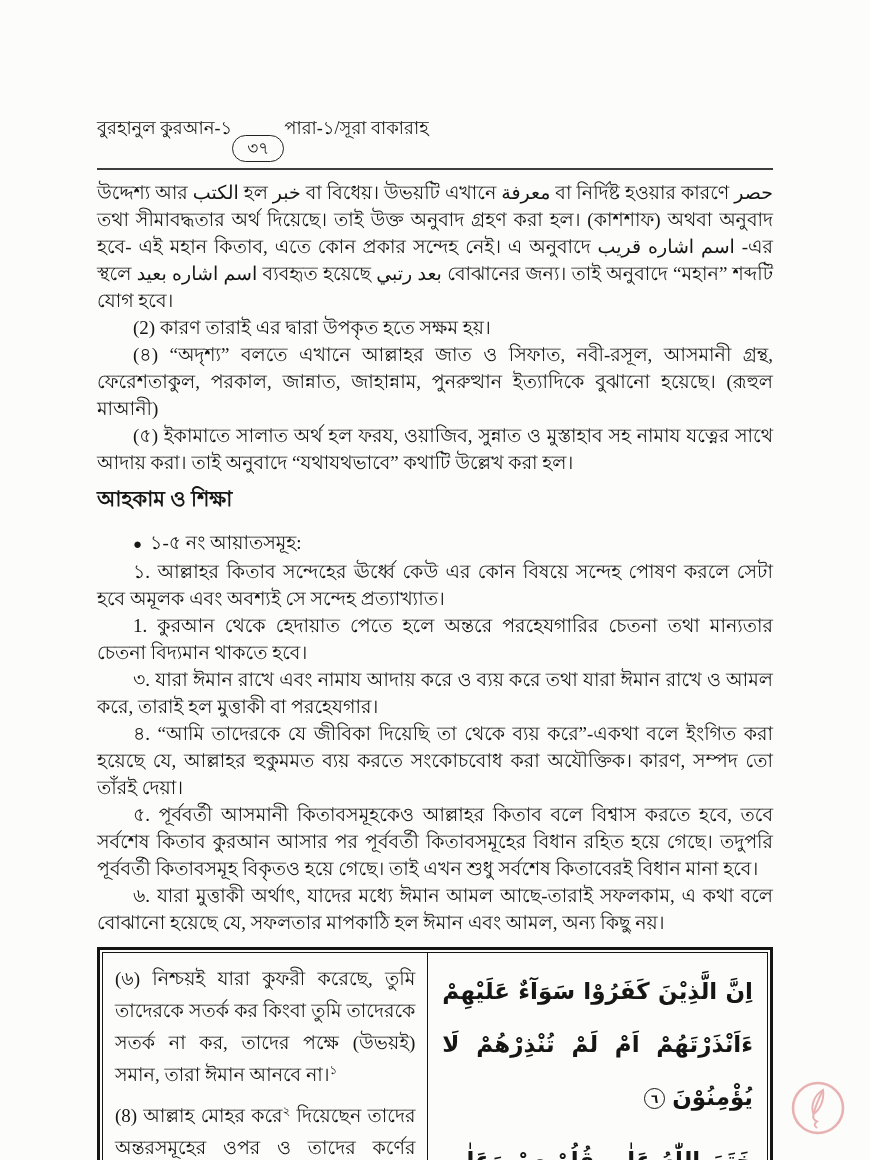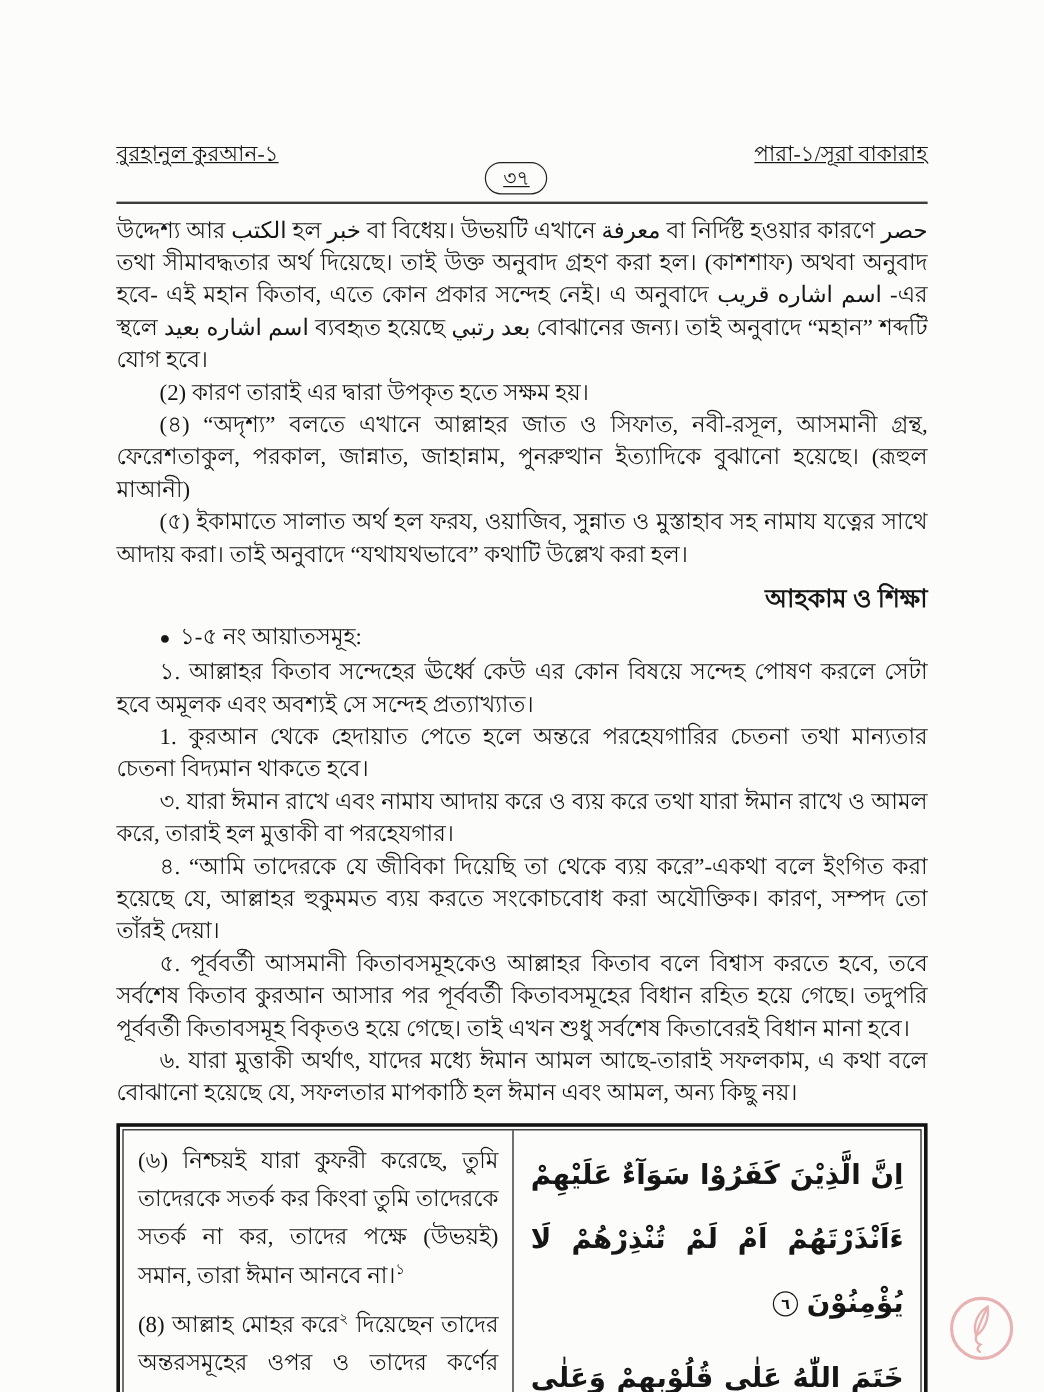--- a/index.html
+++ b/index.html
@@ -3,32 +3,32 @@
 <meta charset="utf-8">
 <style>
   html,body { margin:0; padding:0; }
   .page {
     position:relative; width:870px; height:1160px;
     background:#fcfcfb; overflow:hidden;
     font-family:"Liberation Serif", serif; color:#161616;
   }
   .content { position:absolute; left:97px; top:96px; width:676px; }
 
-  .header-row { display:flex; justify-content:space-between; align-items:center; font-size:18px;text-decoration:underline; }
+  .header-row { display:flex; justify-content:flex-start; align-items:center; font-size:18px; }
   .header-side { white-space:nowrap; }
   .page-pill {
     border:1.6px solid #222; border-radius:15px; padding:0 14px;
     font-size:17px; line-height:25px; display:inline-block;margin-top:39px;
   }
   .header-rule { border:0; border-top:2px solid #3d3d3d; margin:6px 0 9px; }
 
   .body-text p { margin:0; font-size:19px; line-height:27px; text-align:justify; }
   .indent { text-indent:36px; }
 
-  .section-heading { margin:7px 0 0; text-align:right; font-size:21px; font-weight:bold; }
+  .section-heading { margin:7px 0 11px; text-align:left; font-size:21px; font-weight:bold; }
   .bullet-line { text-indent:36px; }
   .bullet-dot { font-size:15px; margin-right:8px; }
 
   .quote-box { margin-top:11px; border:3px solid #141414; padding:2px; }
   .quote-inner { border:1px solid #141414; display:flex; min-height:246px; }
   .col-bn { width:49%; box-sizing:border-box; padding:10px 12px 6px 12px; border-right:1.5px solid #141414; }
   .col-bn p { font-size:19px; line-height:32px; text-align:justify; margin:0 0 9px; }
   .col-bn sup { font-size:12px; line-height:0; }
   .col-ar { width:51%; box-sizing:border-box; padding:12px 14px; direction:rtl; }
   .col-ar p {

